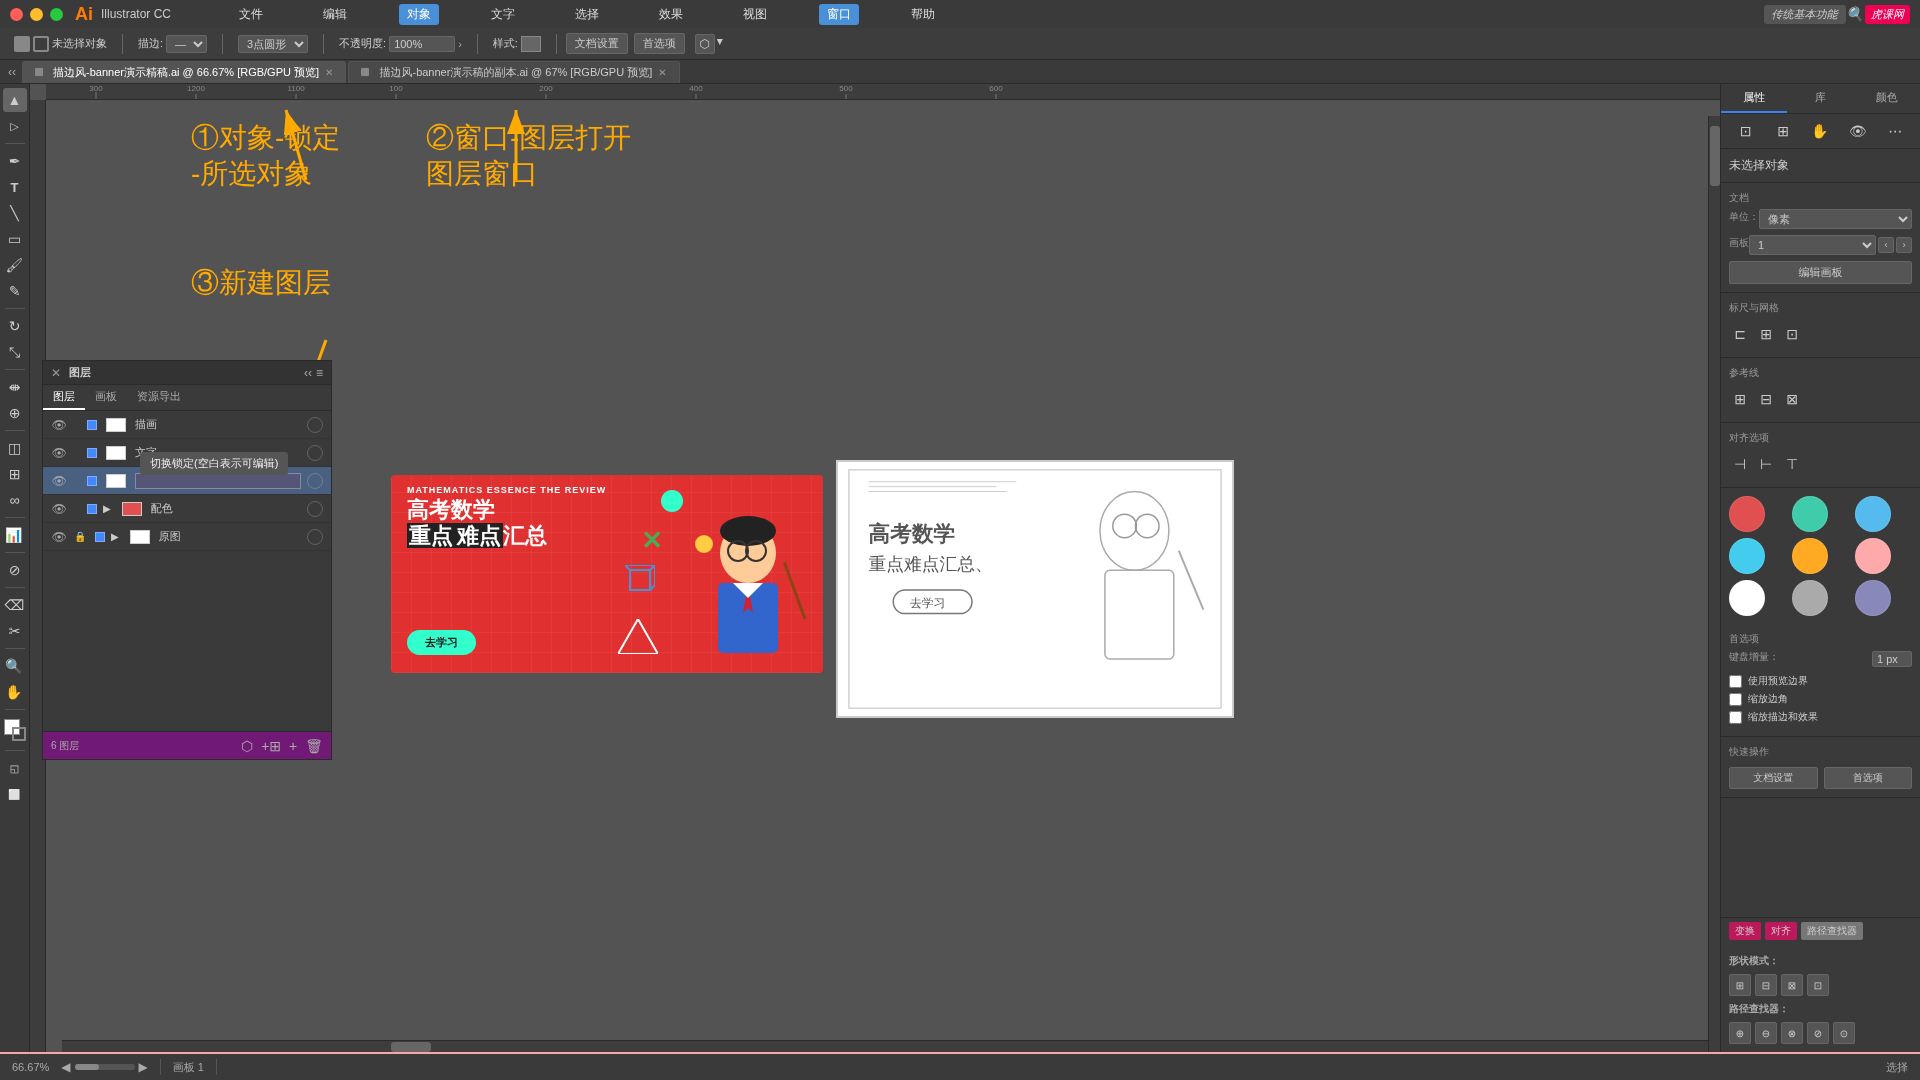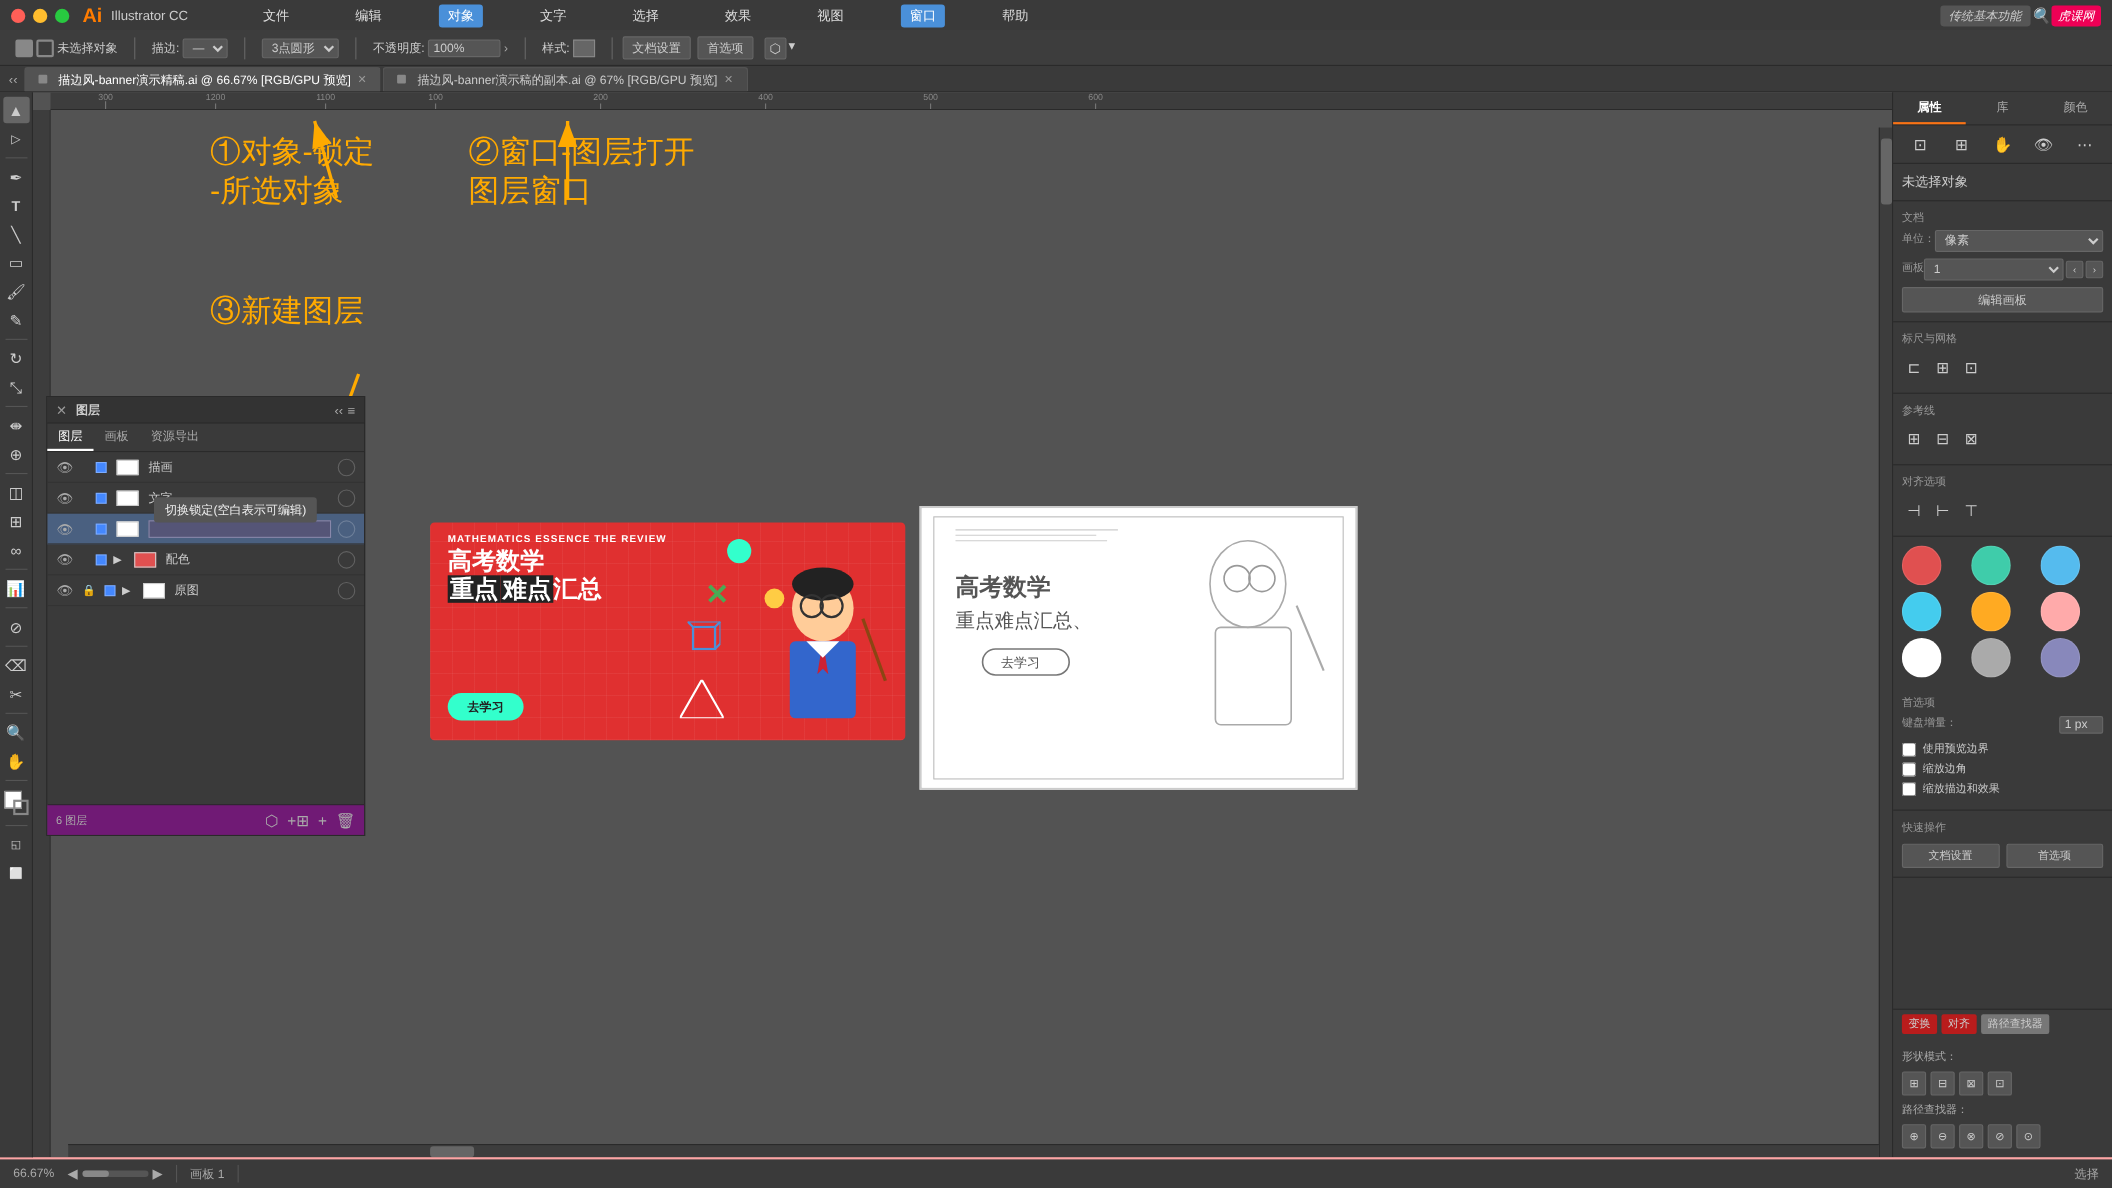--- a/index.html
+++ b/index.html
@@ -74,37 +74,37 @@
       flex: 1; background: #535353; position: relative; overflow: hidden;
     }
 
     
     #right-panel {
       width: 200px; background: #3a3a3a; border-left: 1px solid #2a2a2a;
       display: flex; flex-direction: column;
     }
     .panel-tabs { display: flex; border-bottom: 1px solid #2a2a2a; }
     .panel-tab { flex: 1; text-align: center; padding: 6px 4px; font-size: 11px; color: #aaa; cursor: pointer; }
-    .panel-tab.active { color: white; border-bottom: 2px solid #f97316; font-weight: bold; }
+    .panel-tab.active { color: white; border-bottom: 2px solid #3b82f6; }
     .panel-section { padding: 8px; border-bottom: 1px solid #2a2a2a; }
     .panel-label { font-size: 10px; color: #999; margin-bottom: 4px; }
     .panel-value { font-size: 11px; color: #ccc; }
     .panel-row { display: flex; align-items: center; justify-content: space-between; margin-bottom: 6px; }
     .panel-select { background: #555; border: 1px solid #666; color: #ccc; font-size: 11px; padding: 2px 4px; border-radius: 2px; flex: 1; }
     .panel-btn { background: #555; border: 1px solid #666; color: #ccc; font-size: 11px; padding: 3px 8px; border-radius: 2px; cursor: pointer; width: 100%; text-align: center; margin-top: 4px; }
     .color-swatches { display: grid; grid-template-columns: repeat(3, 1fr); gap: 6px; padding: 8px; }
     .color-swatch { width: 36px; height: 36px; border-radius: 50%; cursor: pointer; border: 1px solid rgba(255,255,255,0.1); }
     .panel-icon-row { display: flex; gap: 4px; padding: 4px 0; }
     .panel-icon { width: 22px; height: 22px; display: flex; align-items: center; justify-content: center; color: #ccc; font-size: 14px; cursor: pointer; }
     .checkbox-row { display: flex; align-items: center; gap: 6px; margin: 4px 0; }
     .checkbox-label { font-size: 10px; color: #ccc; }
     .path-finder-section { padding: 8px; }
-    .path-finder-title { font-size: 10px; color: #aaa; margin-bottom: 6px; }
+    .path-finder-title { font-size: 10px; color: #aaa; margin-bottom: 6px; font-weight: bold; }
     .path-tabs { display: flex; gap: 4px; margin-bottom: 6px; }
-    .path-tab { font-size: 10px; color: #ccc; padding: 2px 6px; background: #b91c1c; border-radius: 2px; cursor: pointer; }
+    .path-tab { font-size: 10px; color: #ccc; padding: 2px 6px; background: #be185d; border-radius: 2px; cursor: pointer; }
     .path-tab.active { background: #777; }
     .shape-modes { display: flex; gap: 4px; flex-wrap: wrap; }
     .shape-mode-btn { width: 22px; height: 22px; background: #555; border: 1px solid #666; border-radius: 2px; display: flex; align-items: center; justify-content: center; font-size: 10px; color: #ccc; cursor: pointer; }
 
     
     .ruler-h-bar {
       position: absolute; top: 0; left: 16px; right: 0; height: 16px;
       background: #3d3d3d; border-bottom: 1px solid #2a2a2a; overflow: hidden;
     }
     .ruler-v-bar {

